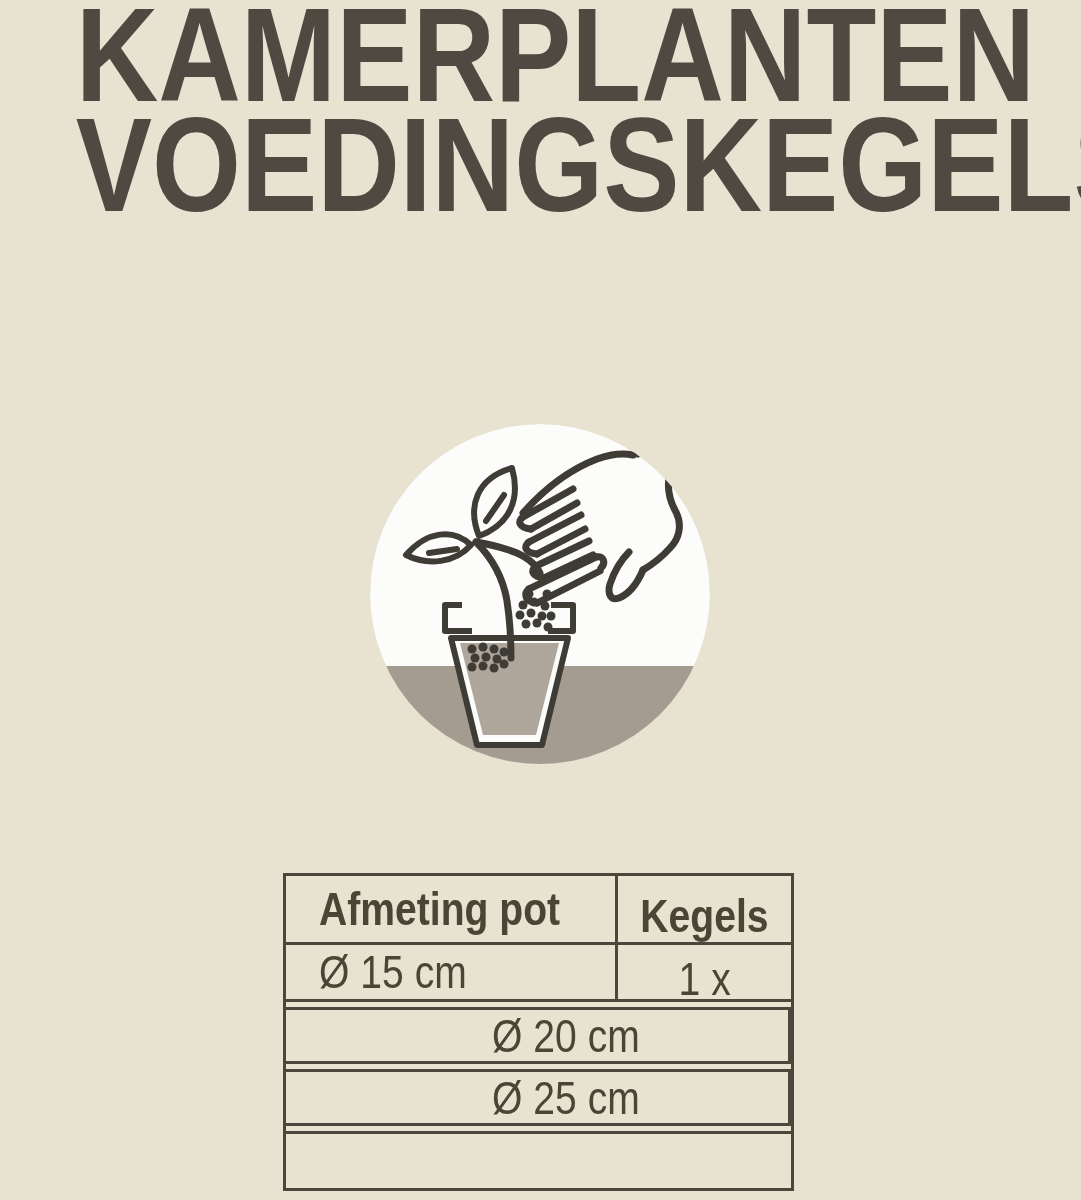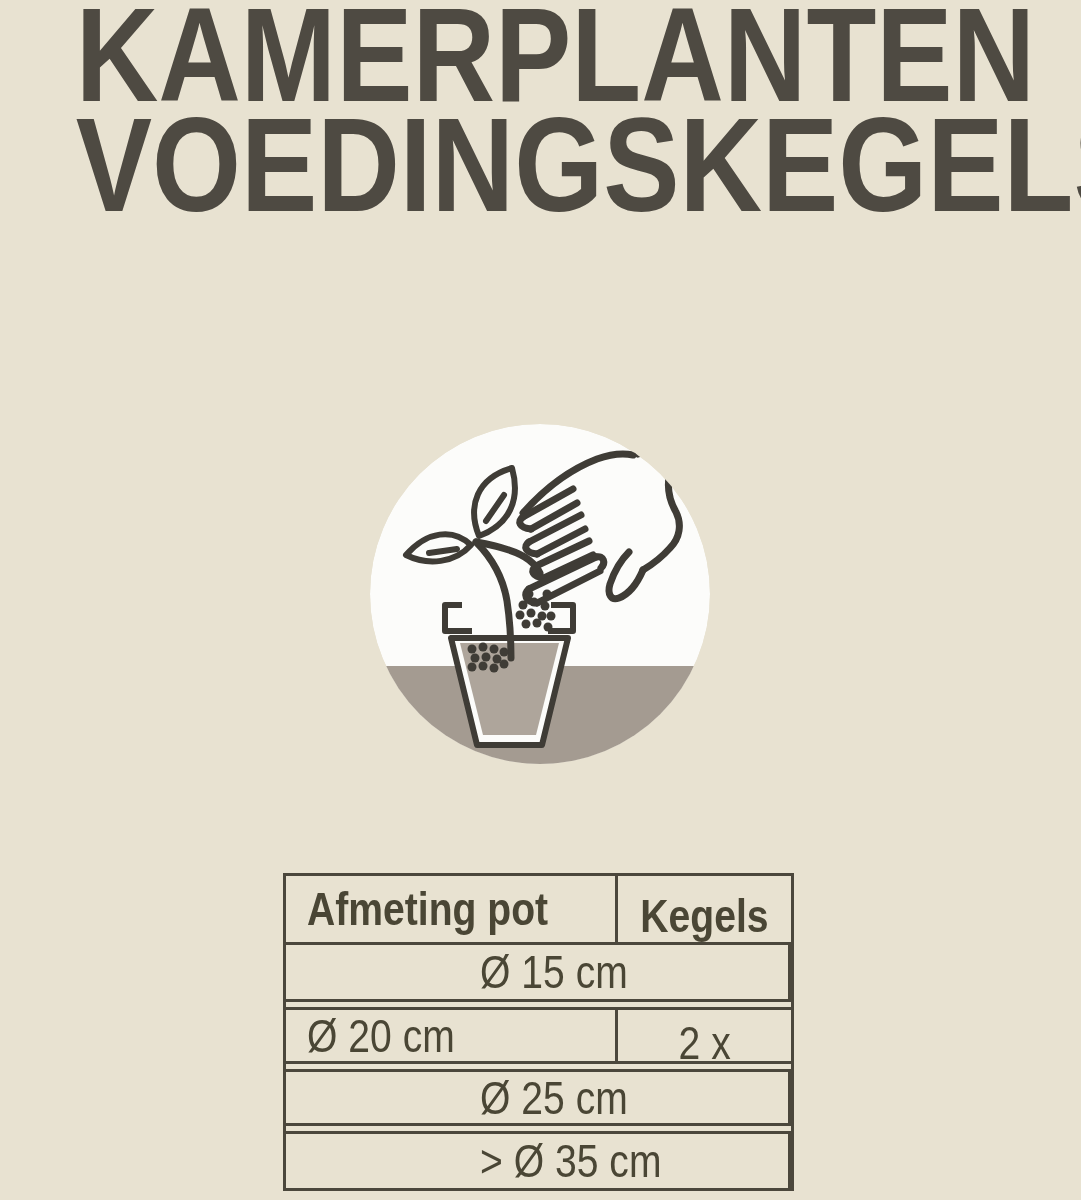--- a/index.html
+++ b/index.html
@@ -28,21 +28,21 @@
   }
   
   .tbl{
     position:absolute;left:283px;top:873px;width:511px;
     box-sizing:border-box;
     border:3px solid #4b473c;
     background:transparent;
   }
   .trow{display:flex;box-sizing:border-box;}
   .cell{display:flex;align-items:center;box-sizing:border-box;overflow:hidden;}
-  .c1{width:332px;border-right:3px solid #4b473c;padding-left:21px;}
+  .c1{width:332px;border-right:3px solid #4b473c;padding-left:33px;}
   .c2{flex:1;justify-content:center;margin-top:14px;}
   .txt{
     display:inline-block;
     font-size:46px;
     color:#4a4635;
     transform:scaleX(0.85);
     white-space:nowrap;
   }
   .c1 .txt{transform-origin:0 50%;}
   .c2 .txt{transform-origin:50% 50%;}
@@ -155,37 +155,34 @@
       </div>
       <div class="cell c2">
         <span class="txt">Kegels</span>
       </div>
     </div>
 
     <div class="trow drow bb">
       <div class="cell c1">
         <span class="txt">Ø 15 cm</span>
       </div>
+      <div class="cell c2">
+        <span class="txt">1 x</span>
+      </div>
     </div>
 
     <div class="trow drow bt bb">
       <div class="cell c1">
         <span class="txt">Ø 20 cm</span>
-      </div>
-      <div class="cell c2">
-        <span class="txt">2 x</span>
       </div>
     </div>
 
     <div class="trow drow bt bb">
       <div class="cell c1">
         <span class="txt">Ø 25 cm</span>
       </div>
     </div>
 
     <div class="trow drow bt">
-      <div class="cell c1">
-        <span class="txt">&gt; Ø 35 cm</span>
-      </div>
     </div>
   </div>
 
 </div>
 
 </body></html>

